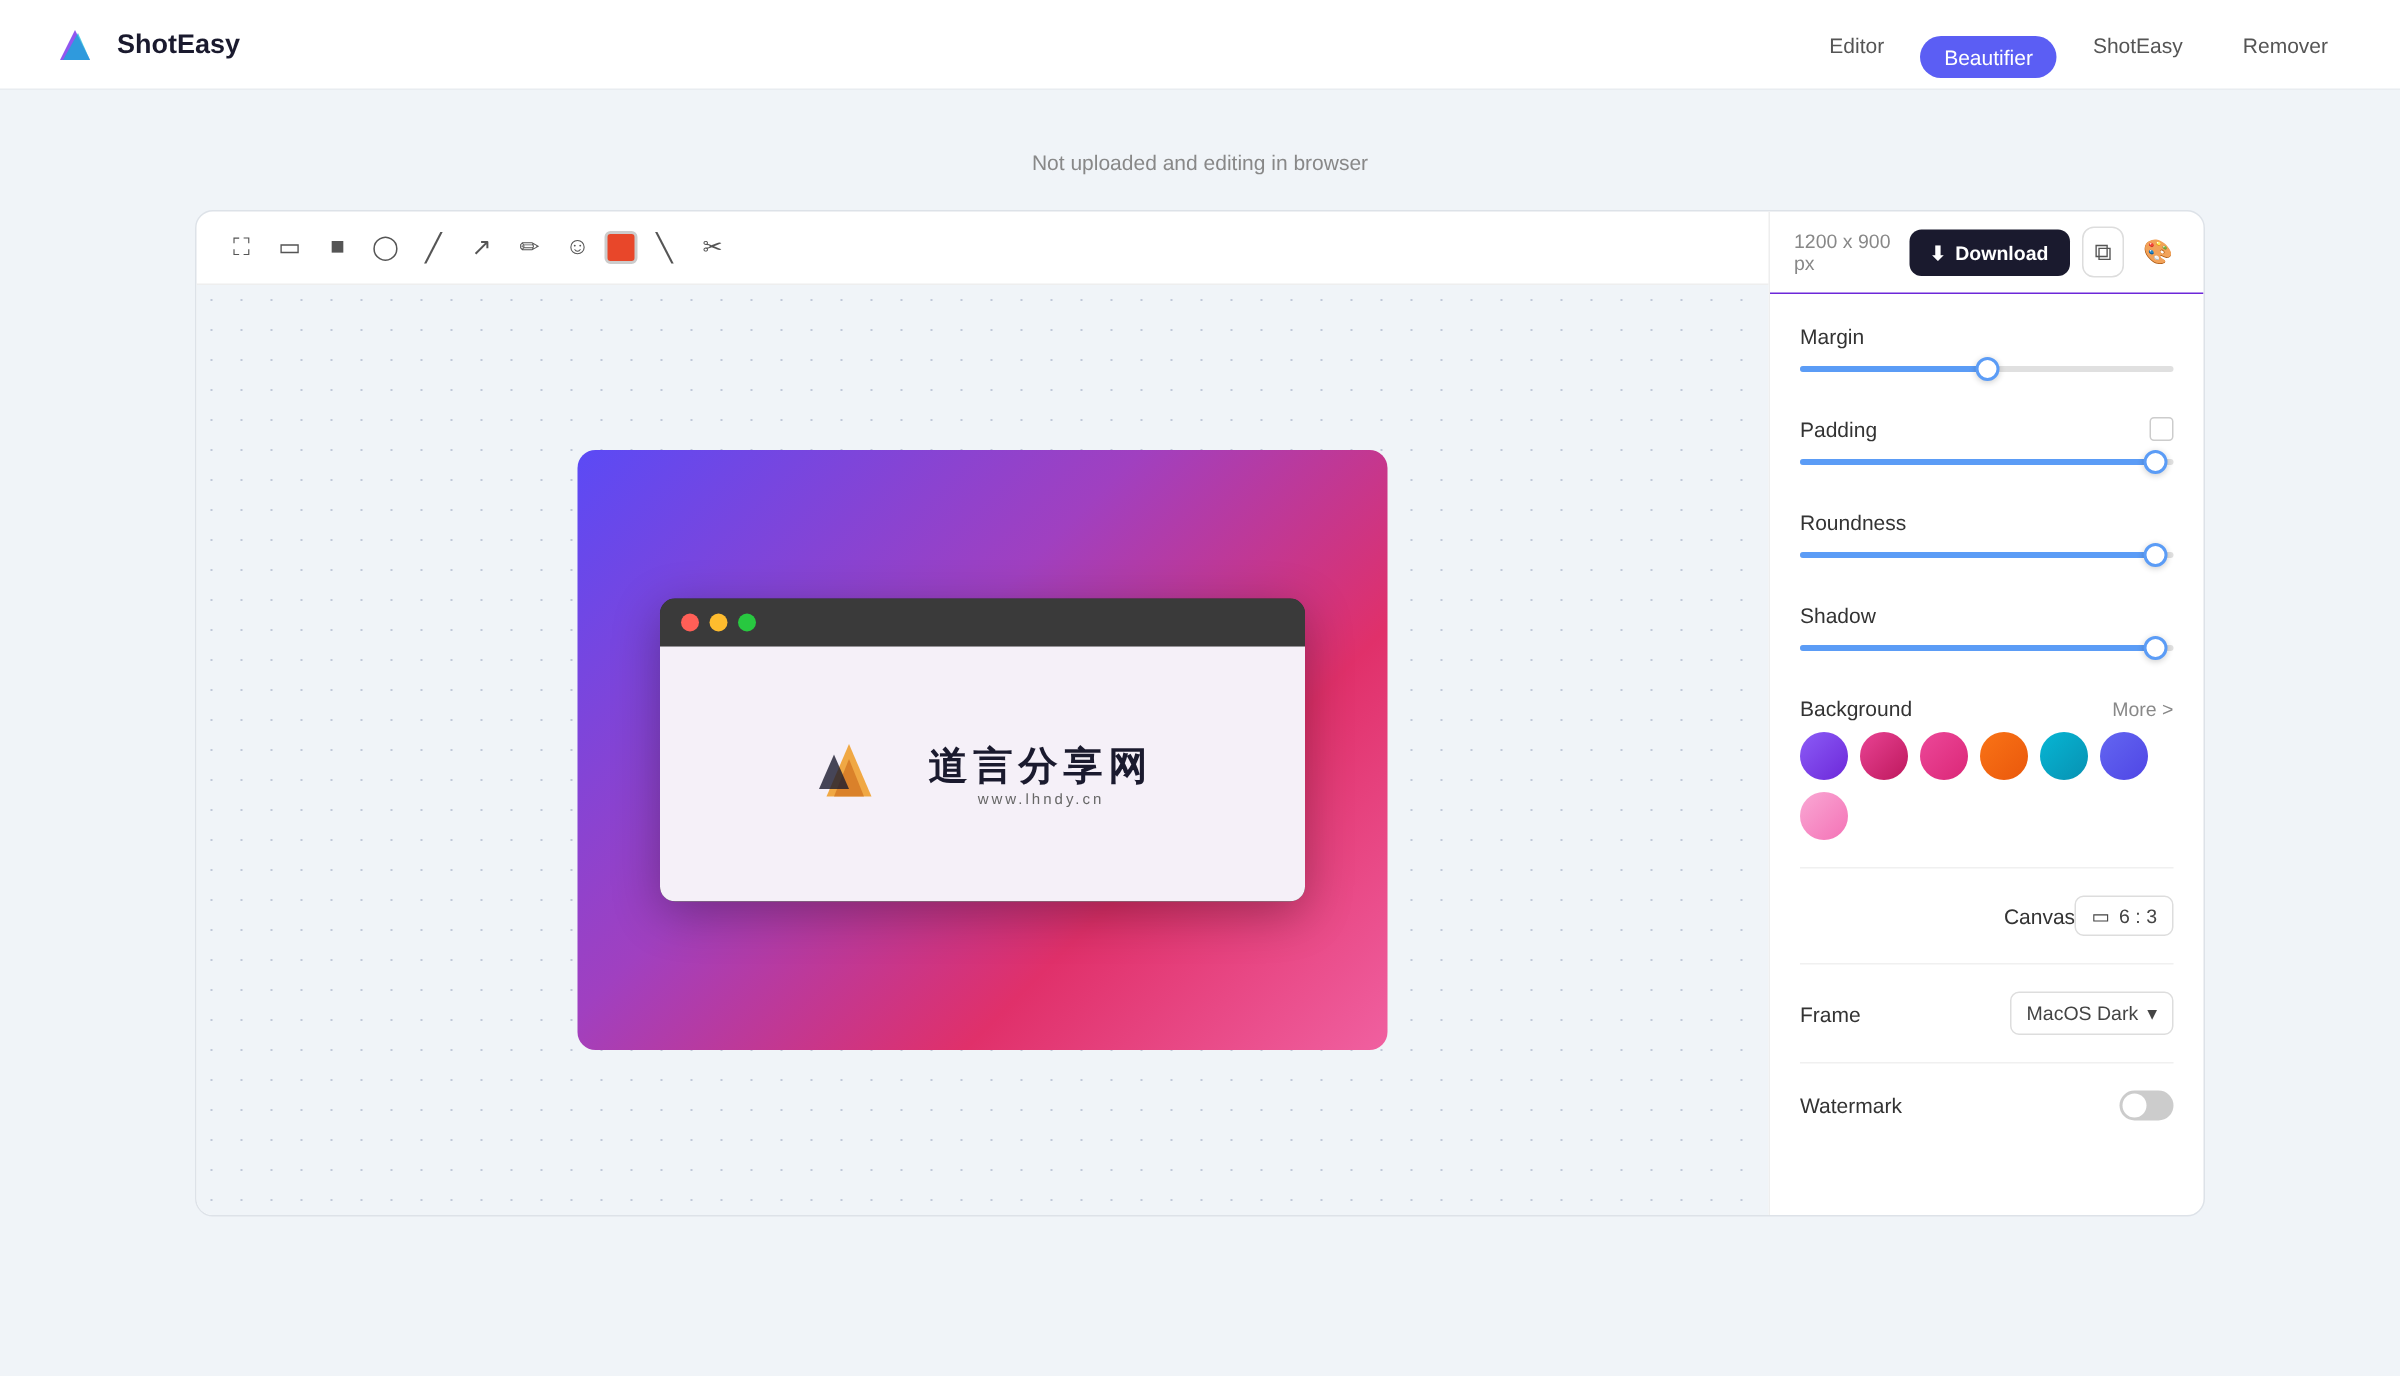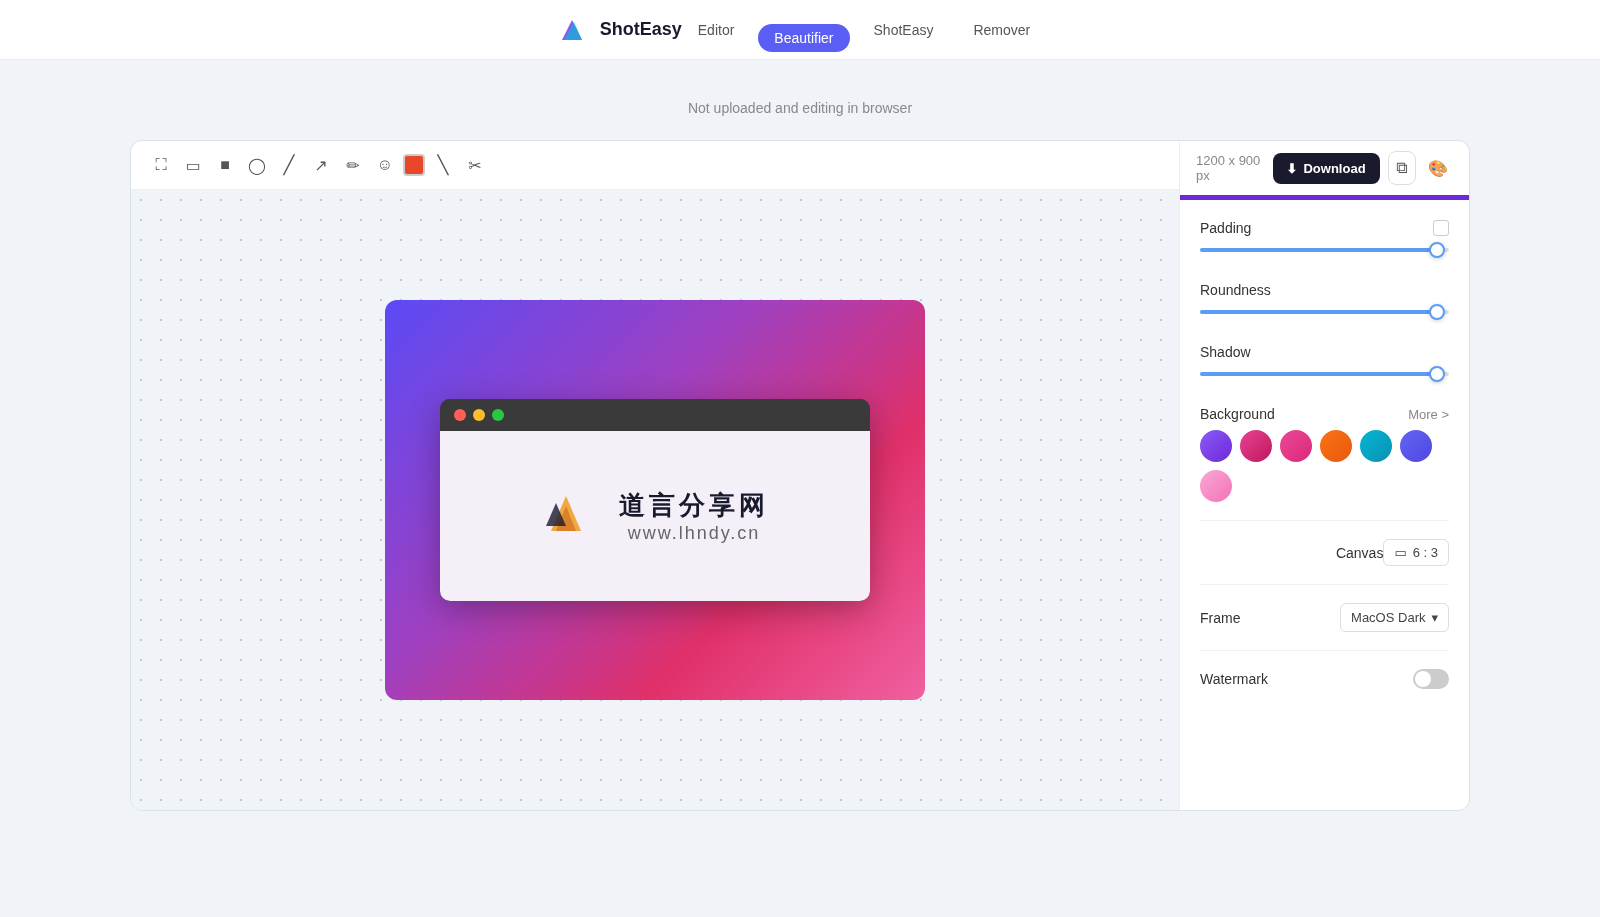--- a/index.html
+++ b/index.html
@@ -7,21 +7,21 @@
       font-family: -apple-system, BlinkMacSystemFont, 'Segoe UI', sans-serif;
       background: #f0f4f8;
       min-height: 917px;
       overflow: hidden;
     }
 
     
     .header {
       display: flex;
       align-items: center;
-      justify-content: center;
+      justify-content: space-between;
       background: white;
       padding: 0 32px;
       height: 60px;
       border-bottom: 1px solid #e8ecf0;
     }
     .logo {
       display: flex;
       align-items: center;
       gap: 10px;
     }
@@ -188,42 +188,42 @@
       display: flex;
       flex-direction: column;
     }
     .brand-name {
       font-size: 26px;
       font-weight: 700;
       color: #1a1a2e;
       letter-spacing: 4px;
     }
     .brand-url {
-      font-size: 18px;
+      font-size: 10px;
       color: #666;
       letter-spacing: 2px;
       text-align: center;
     }
 
     
     .right-panel {
       width: 290px;
       border-left: 1px solid #eee;
       padding: 0;
       display: flex;
       flex-direction: column;
     }
 
     
     .panel-header {
       display: flex;
       align-items: center;
       justify-content: flex-end;
       padding: 10px 16px;
-      border-bottom: 5px solid #6d28d9;
+      border-bottom: 1px solid #6d28d9;
       gap: 8px;
     }
     .dimension-text {
       font-size: 13px;
       color: #888;
       margin-right: auto;
     }
     .download-btn {
       display: flex;
       align-items: center;
@@ -493,20 +493,31 @@
         <div class="copy-btn">
           <span>⧉</span>
         </div>
         <div class="palette-btn">
           <span>🎨</span>
         </div>
       </div>
 
       <div class="panel-controls">
 
+        <div class="control-group">
+          <div class="control-label">
+            <span>Margin</span>
+          </div>
+          <div class="slider-container">
+            <div class="slider-track">
+              <div class="slider-fill" style="width:50%;"></div>
+              <div class="slider-thumb" style="left:50%;"></div>
+            </div>
+          </div>
+        </div>
 
         <div class="control-group">
           <div class="control-label">
             <span>Padding</span>
             <div class="control-checkbox"></div>
           </div>
           <div class="slider-container">
             <div class="slider-track">
               <div class="slider-fill" style="width:95%;"></div>
               <div class="slider-thumb" style="left:95%;"></div>

